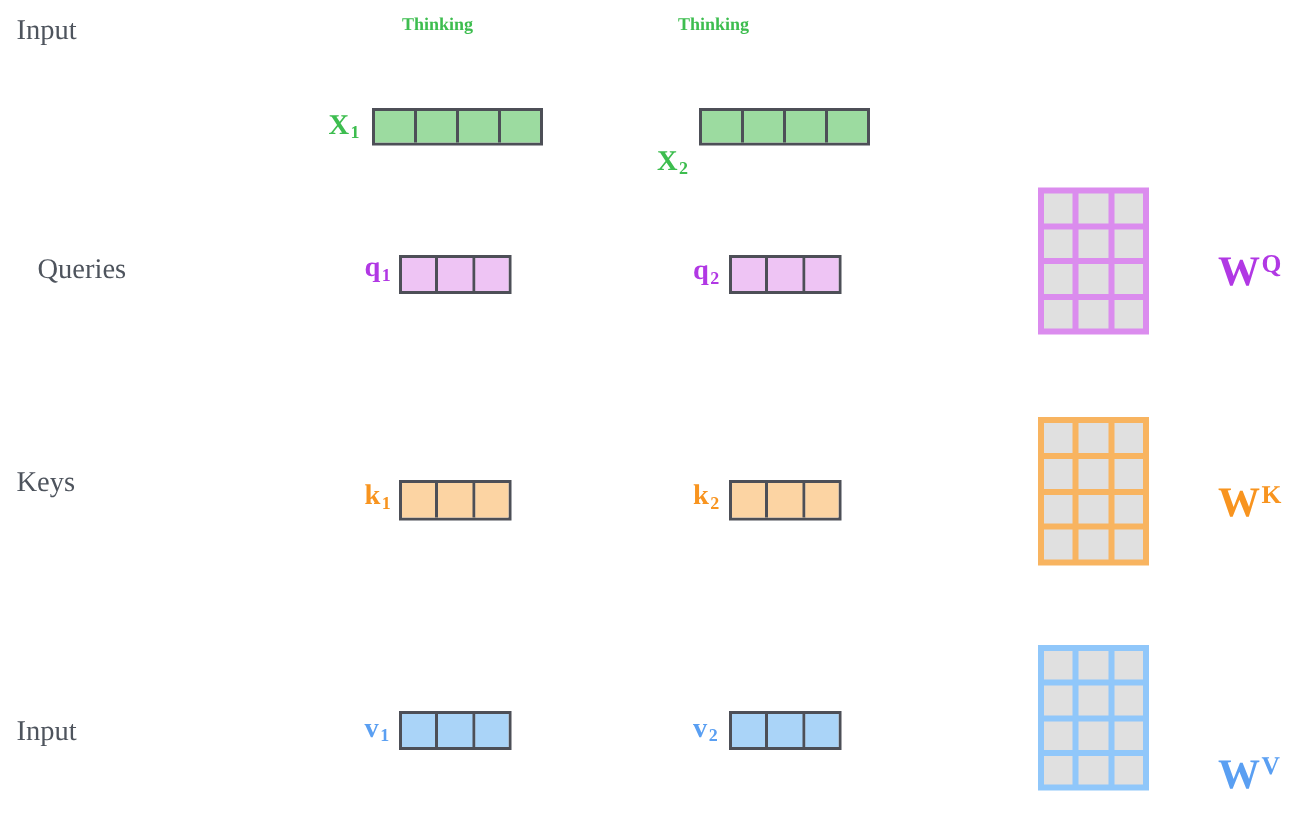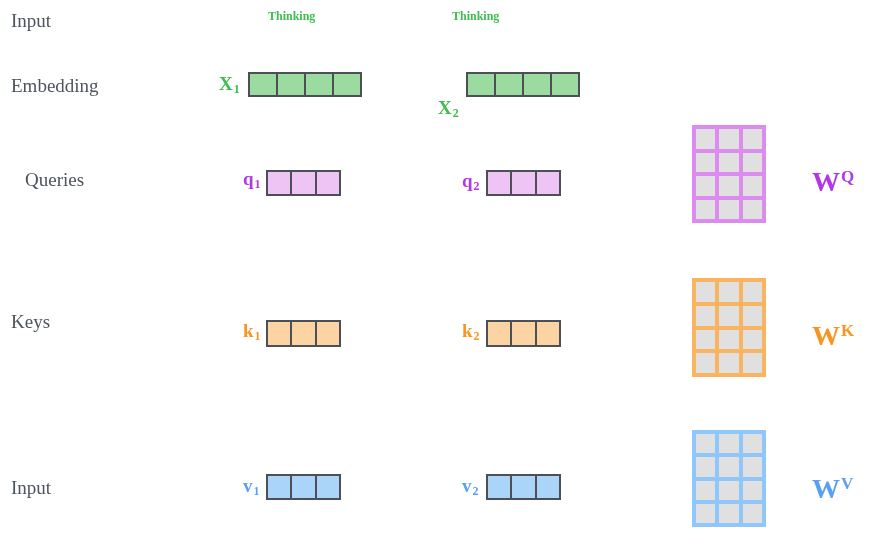--- a/index.html
+++ b/index.html
@@ -67,32 +67,31 @@
   }
   .wmatrix .cell { background:var(--matrix-cell-fill); }
   .wmatrix.purple { background:var(--purple-matrix-border); }
   .wmatrix.orange { background:var(--orange-matrix-border); }
   .wmatrix.blue   { background:var(--blue-matrix-border); }
 
   .w-label { font-size:28px; font-weight:700; white-space:nowrap; }
   .w-label .sup { font-size:17px; position:relative; top:-9px; margin-left:1px; }
   .w-label.purple { color:var(--purple-text); }
   .w-label.orange { color:var(--orange-text); }
-  .w-label.blue   { color:var(--blue-text); }
+  .w-label.blue   { color:var(--blue-text);margin-top:28px; }
 </style>
 </head>
 <body>
 
 <div class="stage">
 
   <div class="abs row-label" style="left:11px; top:10px;">Input</div>
   <div class="abs col-header" style="left:268px; top:9px;">Thinking</div>
   <div class="abs col-header" style="left:452px; top:9px;">Thinking</div>
 
-  <div class="abs row-label" style="left:11px; top:75px;">Embedding</div>
   <div class="abs vec-label green" style="left:219px; top:73px;"><span>X</span><span class="sub">1</span></div>
   <div class="abs vec green" style="left:248px; top:72px; width:114px; height:25px;">
       <div class="cell"></div>
       <div class="cell"></div>
       <div class="cell"></div>
       <div class="cell"></div>
     </div>
   <div class="abs vec-label green" style="left:438px; top:73px;margin-top:24px;"><span>X</span><span class="sub">2</span></div>
   <div class="abs vec green" style="left:466px; top:72px; width:114px; height:25px;">
       <div class="cell"></div>

